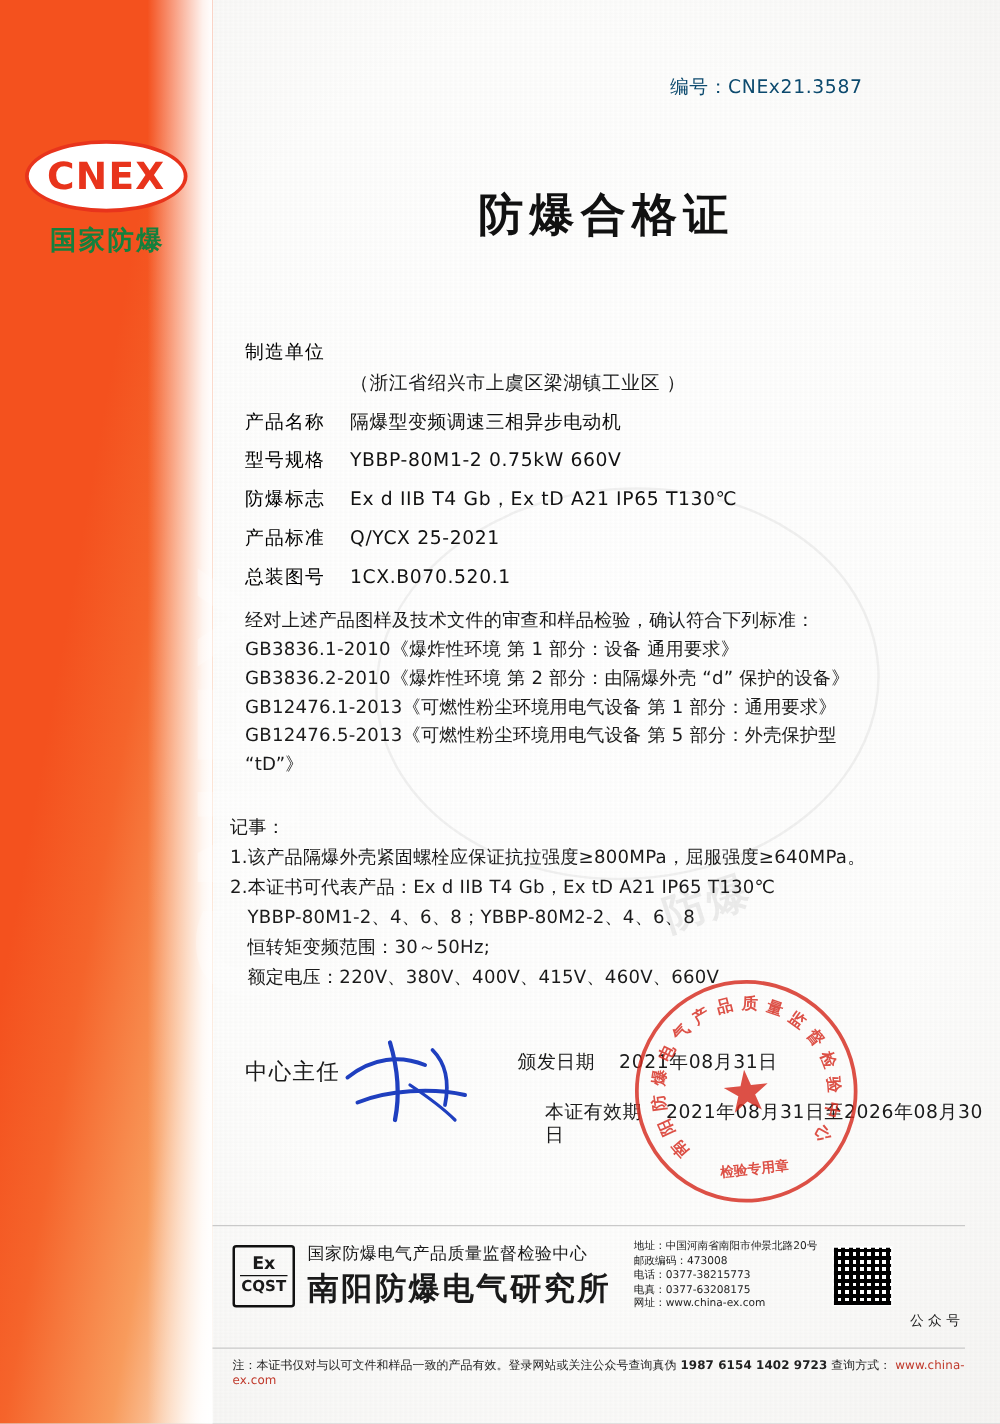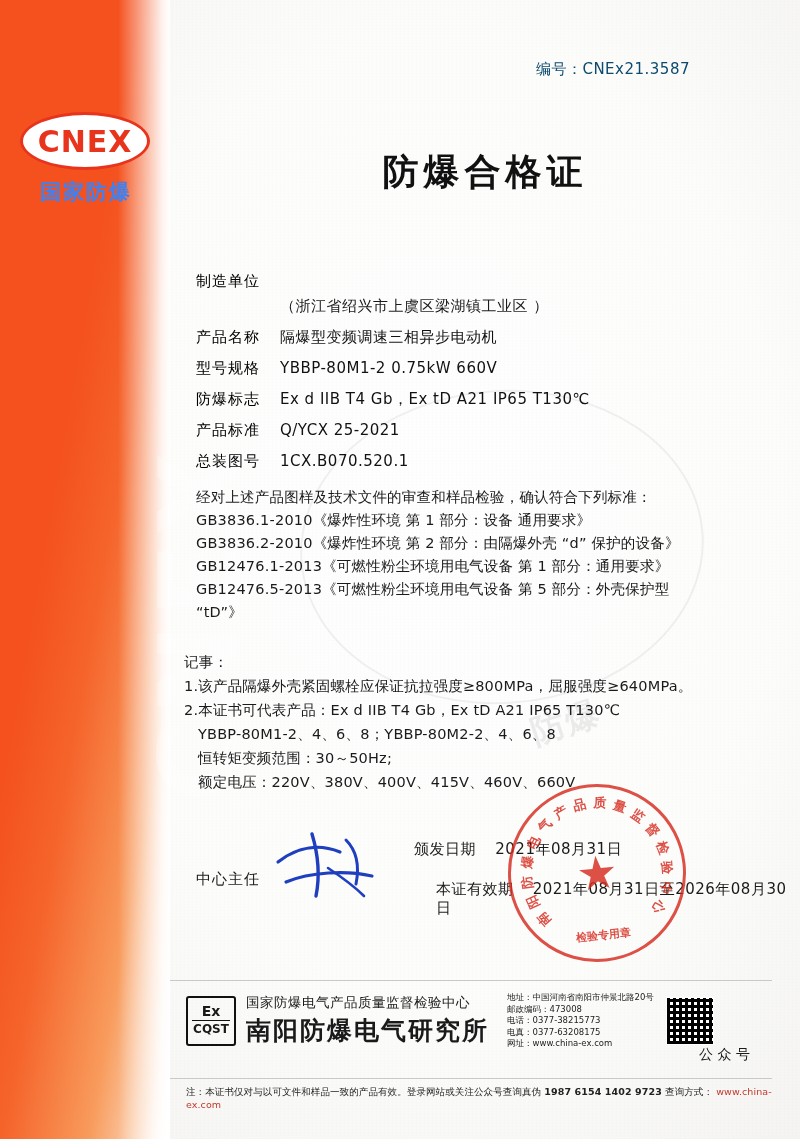--- a/index.html
+++ b/index.html
@@ -98,21 +98,21 @@
     font-size: 30px;
     font-weight: 700;
     color: #e8341c;
     letter-spacing: 1px;
     font-family: "DejaVu Sans", "Liberation Sans", sans-serif;
   }
   .logo-sub {
     margin-top: 8px;
     font-size: 21px;
     font-weight: 700;
-    color: #3b82f6;
+    color: #15803d;
     letter-spacing: 2px;
   }
   
   .cert-no {
     position: absolute;
     right: 110px; top: 60px;
     font-size: 15px;
     color: #0c4a6e;
     letter-spacing: .5px;
   }
@@ -168,22 +168,22 @@
     left: 184px; top: 650px;
     width: 520px;
     font-size: 14.5px;
     line-height: 24px;
     letter-spacing: .2px;
   }
   .notes .indent1 { padding-left: 14px; }
   
   .sig-label {
     position: absolute;
-    left: 196px; top: 870px;
-    font-size: 15px;
+    left: 196px; top: 845px;
+    font-size: 18px;
     letter-spacing: 1px;
   }
   .sig-mark {
     position: absolute;
     left: 268px; top: 824px;
     width: 120px; height: 80px;
     color: #1f3fbf;
   }
   .issue-row {
     position: absolute;
@@ -276,22 +276,22 @@
     margin-left: 12px;
     width: 46px; height: 46px;
     background:
       repeating-linear-gradient(0deg,#000 0 3px,#fff 3px 6px),
       repeating-linear-gradient(90deg,#000 0 3px,#fff 3px 6px);
     background-blend-mode: multiply;
     border: 1px solid #fff;
   }
   .qr-label {
     position: absolute;
-    right: 26px; bottom: -14px;
-    font-size: 14px;
+    right: 8px; bottom: -14px;
+    font-size: 11px;
   }
   .footnote {
     position: absolute;
     left: 186px; right: 24px; top: 1086px;
     font-size: 9.5px;
     color: #222;
     letter-spacing: .1px;
   }
   .footnote .hot { font-weight: 700; }
   .footnote .url { color: #c0392b; }

